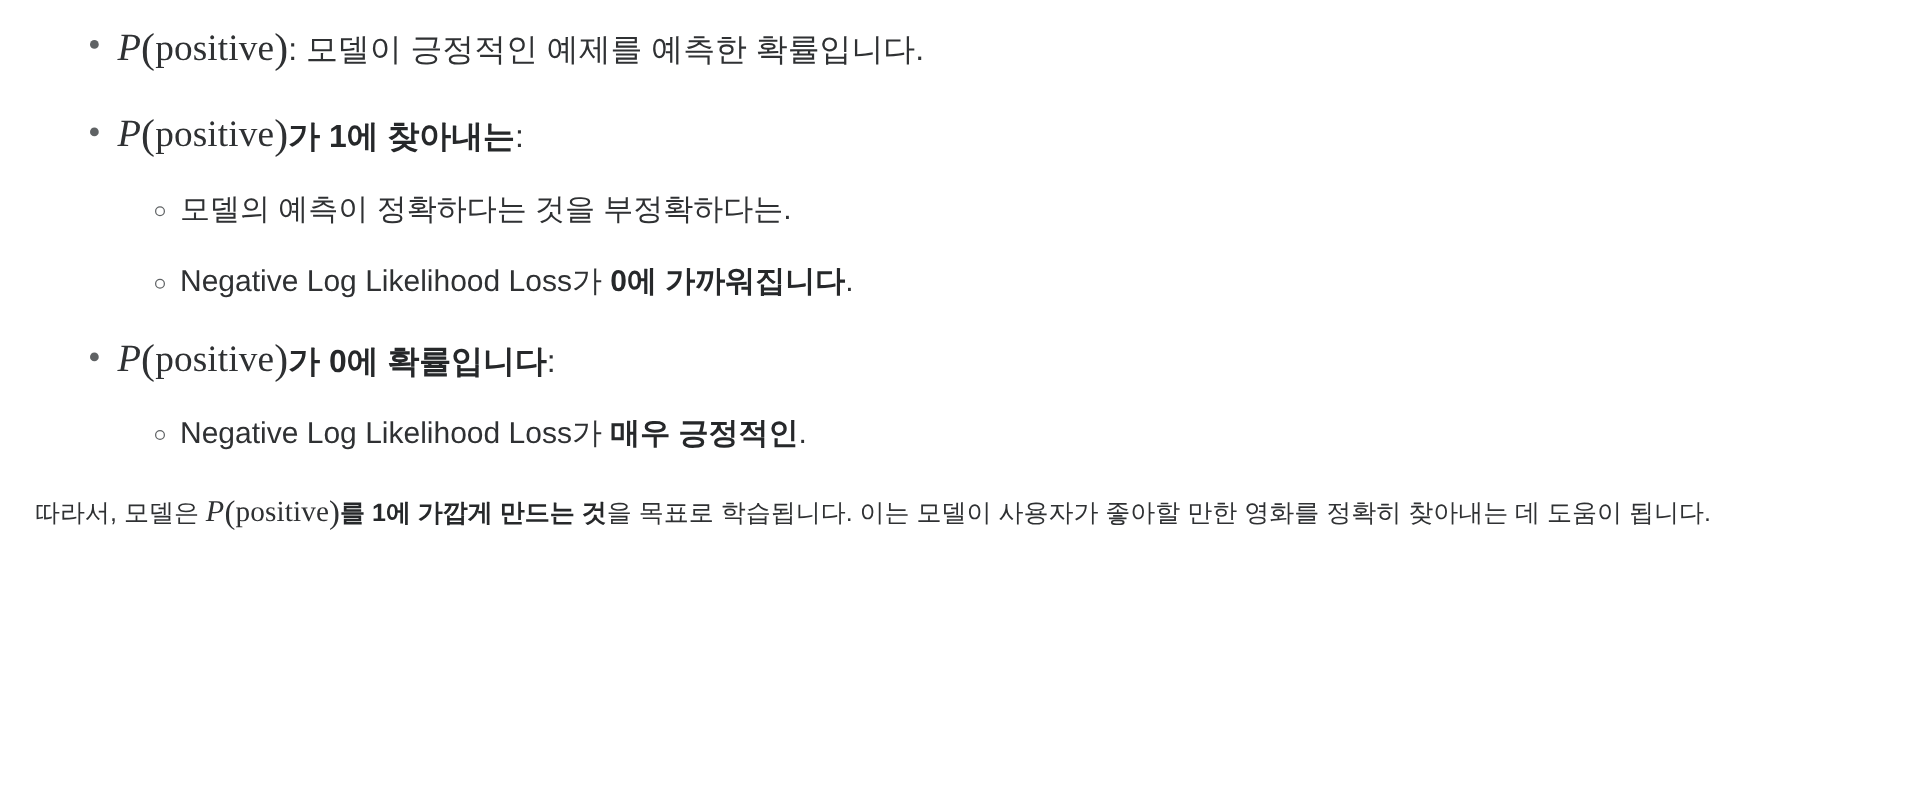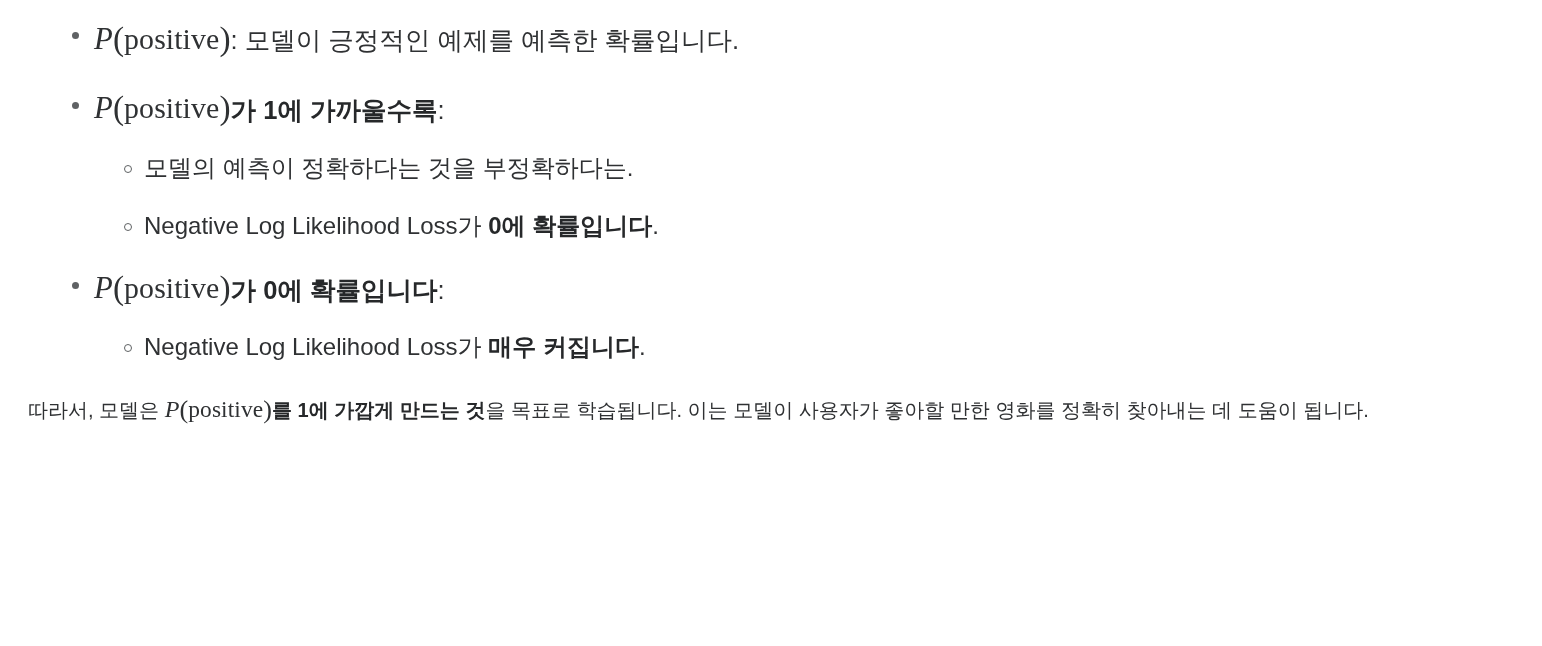--- a/index.html
+++ b/index.html
@@ -99,36 +99,36 @@
 
 <div class="page">
 
   <ul class="level1">
 
     <li>
       <span class="math"><span class="var">P</span><span class="paren">(</span>positive<span class="paren">)</span></span><span>: 모델이 긍정적인 예제를 예측한 확률입니다.</span>
     </li>
 
     <li>
-      <span class="math"><span class="var">P</span><span class="paren">(</span>positive<span class="paren">)</span></span><strong>가 1에 가까울수록</strong><span>:</span>
+      <span class="math"><span class="var">P</span><span class="paren">(</span>positive<span class="paren">)</span></span><strong>가 1에 찾아내는</strong><span>:</span>
       <ul class="level2">
         <li>
           <span>모델의 예측이 정확하다는 것을 부정확하다는.</span>
         </li>
         <li>
-          <span>Negative Log Likelihood Loss가 </span><strong>0에 확률입니다</strong><span>.</span>
+          <span>Negative Log Likelihood Loss가 </span><strong>0에 가까워집니다</strong><span>.</span>
         </li>
       </ul>
     </li>
 
     <li>
       <span class="math"><span class="var">P</span><span class="paren">(</span>positive<span class="paren">)</span></span><strong>가 0에 확률입니다</strong><span>:</span>
       <ul class="level2">
         <li>
-          <span>Negative Log Likelihood Loss가 </span><strong>매우 커집니다</strong><span>.</span>
+          <span>Negative Log Likelihood Loss가 </span><strong>매우 긍정적인</strong><span>.</span>
         </li>
       </ul>
     </li>
 
   </ul>
 
   <p class="para"><span>따라서, 모델은 </span><span class="math"><span class="var">P</span><span class="paren">(</span>positive<span class="paren">)</span></span><strong>를 1에 가깝게 만드는 것</strong><span>을 목표로 학습됩니다. 이는 모델이 사용자가 좋아할 만한 영화를 정확히 찾아내는 데 도움이 됩니다.</span></p>
 
 </div>
 

